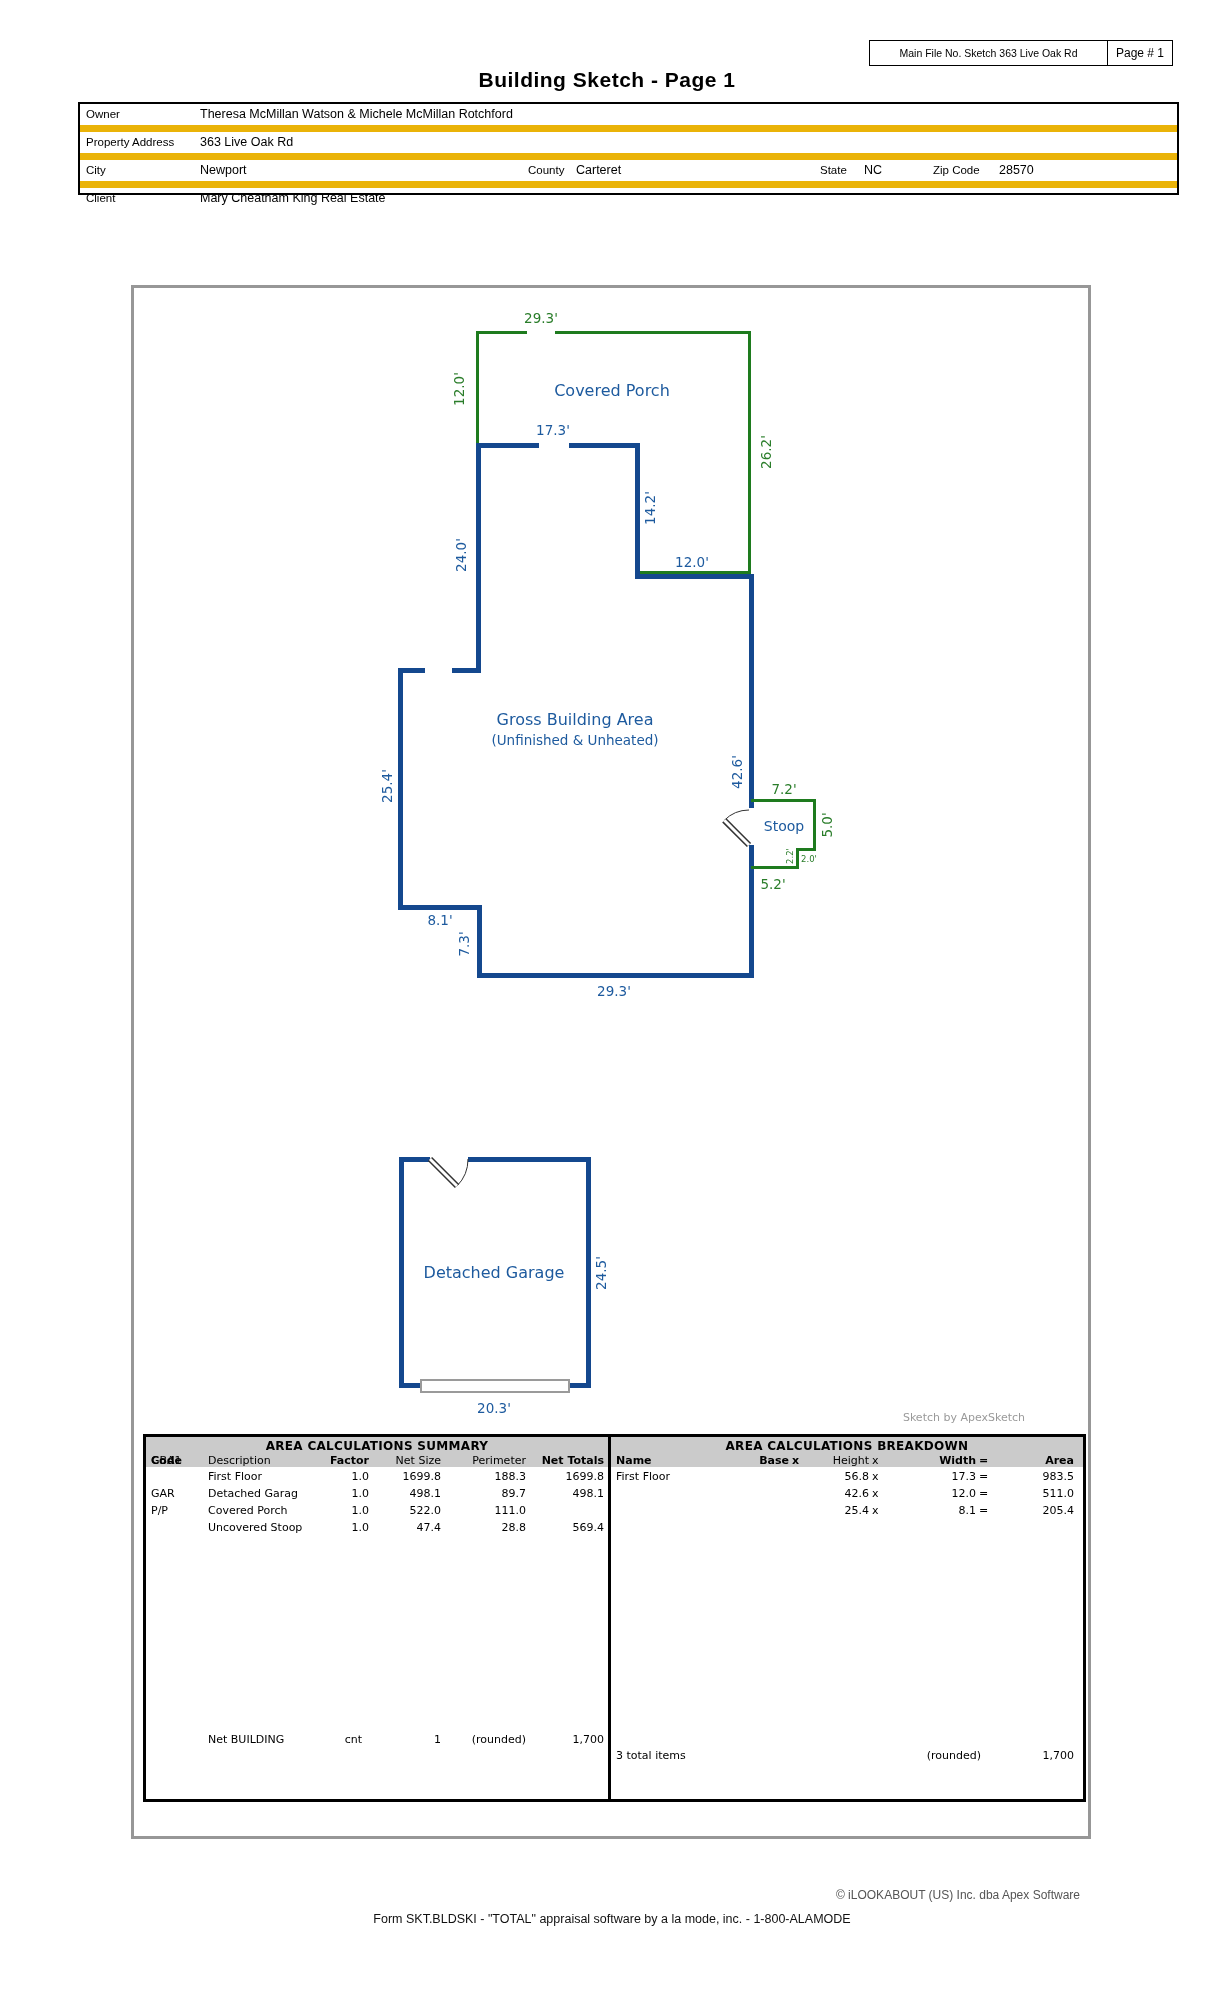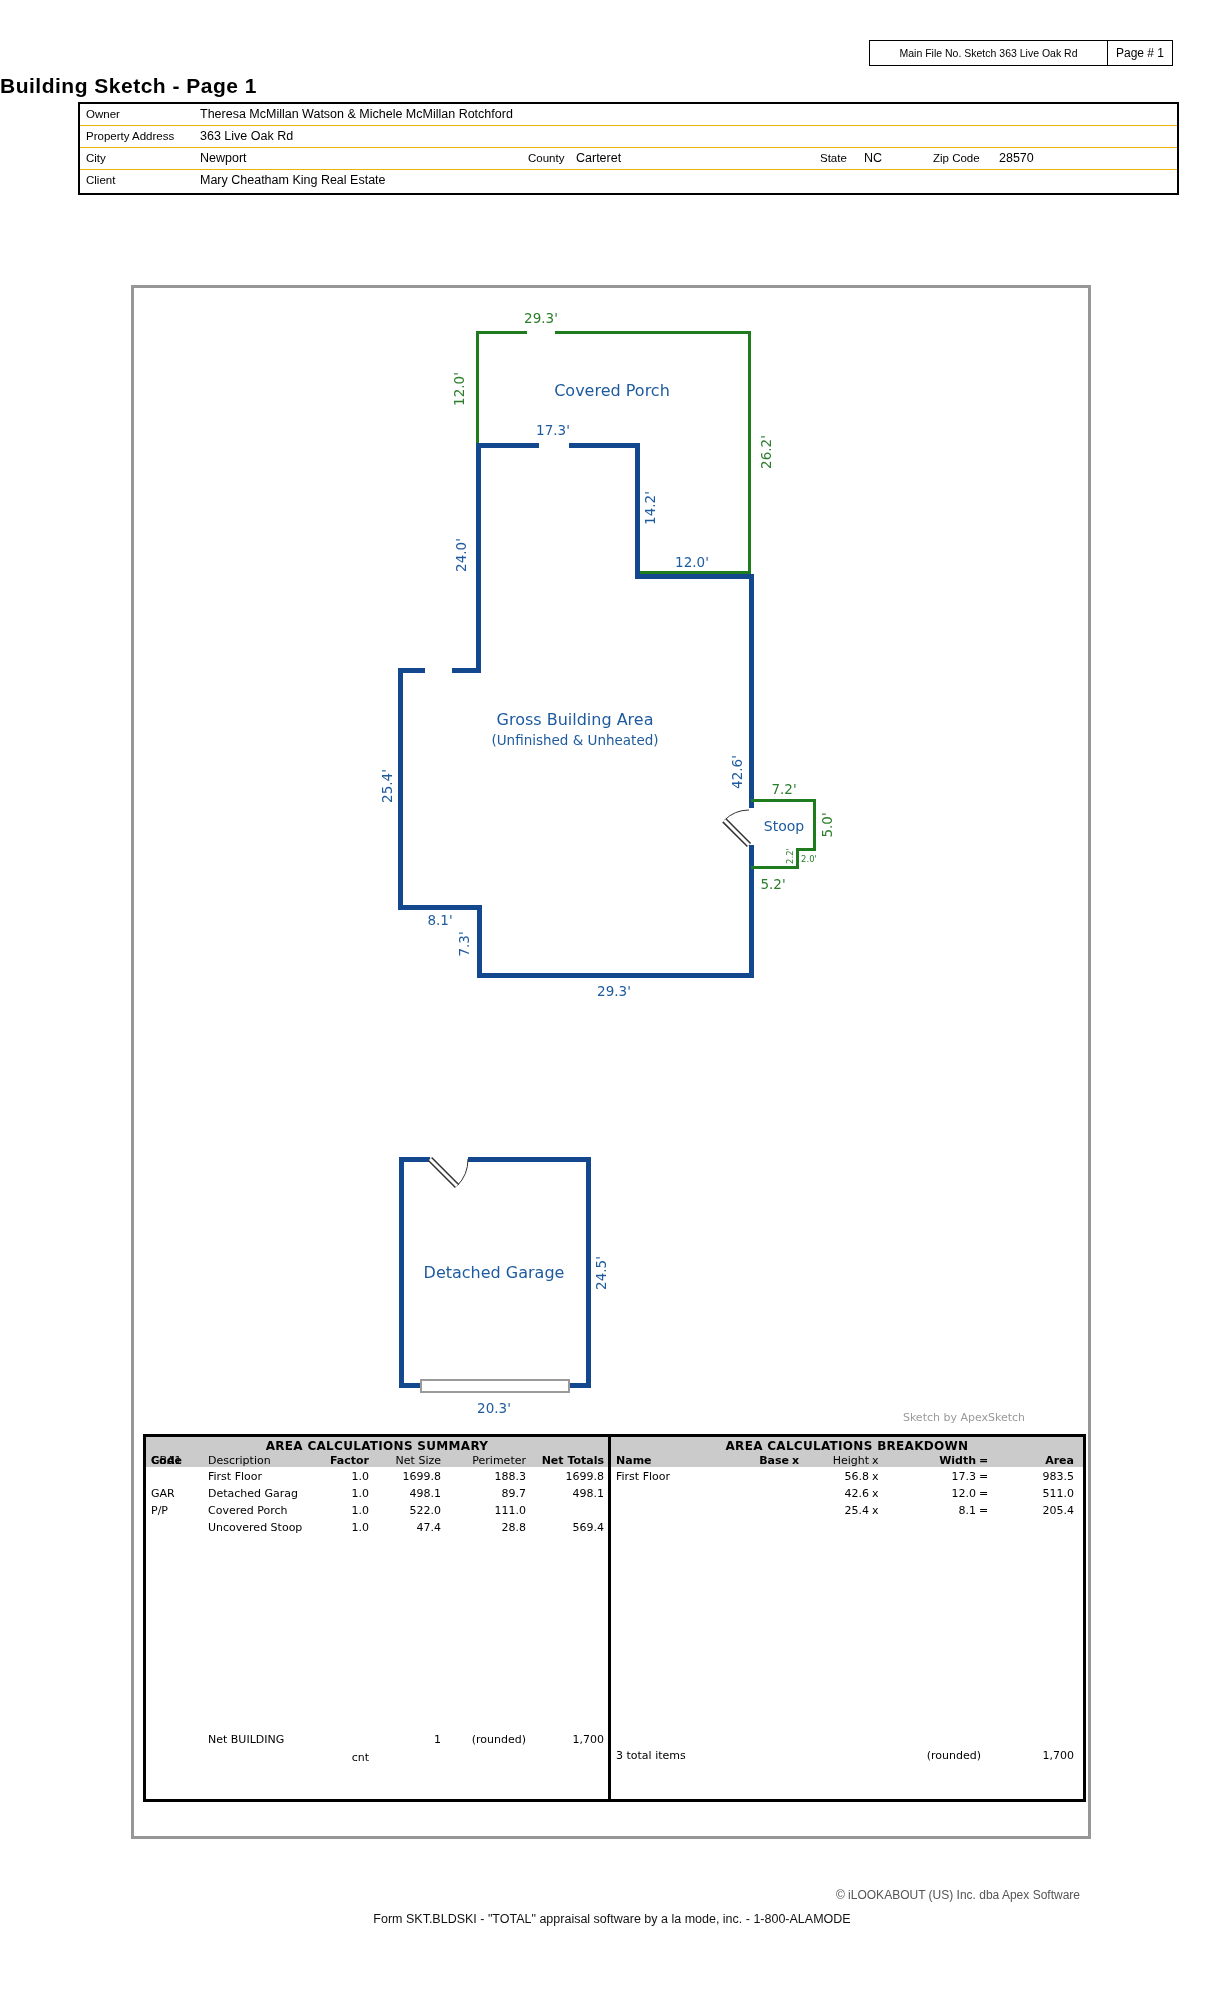--- a/index.html
+++ b/index.html
@@ -2,24 +2,24 @@
 <html><head>
 <meta charset="utf-8">
 <style>
   html,body{margin:0;padding:0;background:#fff;}
   #page{position:relative;width:1214px;height:2000px;background:#ffffff;overflow:hidden;
         font-family:"Liberation Sans",sans-serif;color:#000;}
   
   .filebox{position:absolute;left:869px;top:40px;width:302px;height:24px;border:1px solid #000;display:flex;}
   .filebox .c1{flex:1;border-right:1px solid #000;font-size:10.5px;display:flex;align-items:center;justify-content:center;white-space:nowrap;padding:0 3px;}
   .filebox .c2{width:64px;font-size:12px;display:flex;align-items:center;justify-content:center;}
-  .title{position:absolute;left:0;top:68px;width:1214px;font-size:21px;font-weight:bold;letter-spacing:0.5px;margin-top:6px;}
+  .title{position:absolute;left:0;top:68px;width:1214px;text-align:center;font-size:21px;font-weight:bold;letter-spacing:0.5px;}
   
   .infotable{position:absolute;left:78px;top:102px;width:1097px;height:89px;border:2px solid #000;}
-  .irow{position:relative;height:21px;border-bottom:1px solid #eab308;font-size:12px;}
+  .irow{position:relative;height:21px;border-bottom:7px solid #eab308;font-size:12px;}
   .irow:last-child{border-bottom:none;}
   .ilbl{position:absolute;top:4px;font-size:11.5px;}
   .ival{position:absolute;top:3px;font-size:12.5px;}
   
   .sketchbox{position:absolute;left:131px;top:285px;width:954px;height:1548px;border:3px solid #979797;background:#fff;}
   
   .wb{position:absolute;background:#14488e;}
   .wg{position:absolute;background:#1e7b1e;}
   
   .dim{position:absolute;font-family:"DejaVu Sans",sans-serif;font-size:13.5px;color:#1d5a9e;
@@ -192,21 +192,21 @@
       <span class="cell" style="right:4px;top:67px;"></span>
 
       <span class="cell" style="left:5px;top:84px;"></span>
       <span class="cell" style="left:62px;top:84px;">Uncovered Stoop</span>
       <span class="cell" style="right:239px;top:84px;">1.0</span>
       <span class="cell" style="right:167px;top:84px;">47.4</span>
       <span class="cell" style="right:82px;top:84px;">28.8</span>
       <span class="cell" style="right:4px;top:84px;">569.4</span>
 
       <span class="cell" style="left:62px;top:296px;">Net BUILDING</span>
-      <span class="cell" style="right:239px;top:296px;margin-top:18px;">cnt</span>
+      <span class="cell" style="right:246px;top:296px;">cnt</span>
       <span class="cell" style="right:167px;top:296px;">1</span>
       <span class="cell" style="right:82px;top:296px;">(rounded)</span>
       <span class="cell" style="right:4px;top:296px;">1,700</span>
     </div>
 
     <div class="halfR">
       <div class="grayband"></div>
       <div class="ttitle">AREA CALCULATIONS BREAKDOWN</div>
       <span class="cell b" style="left:5px;top:17px;">Name</span>
       <span class="cell b" style="right:294px;top:17px;">Base</span>

